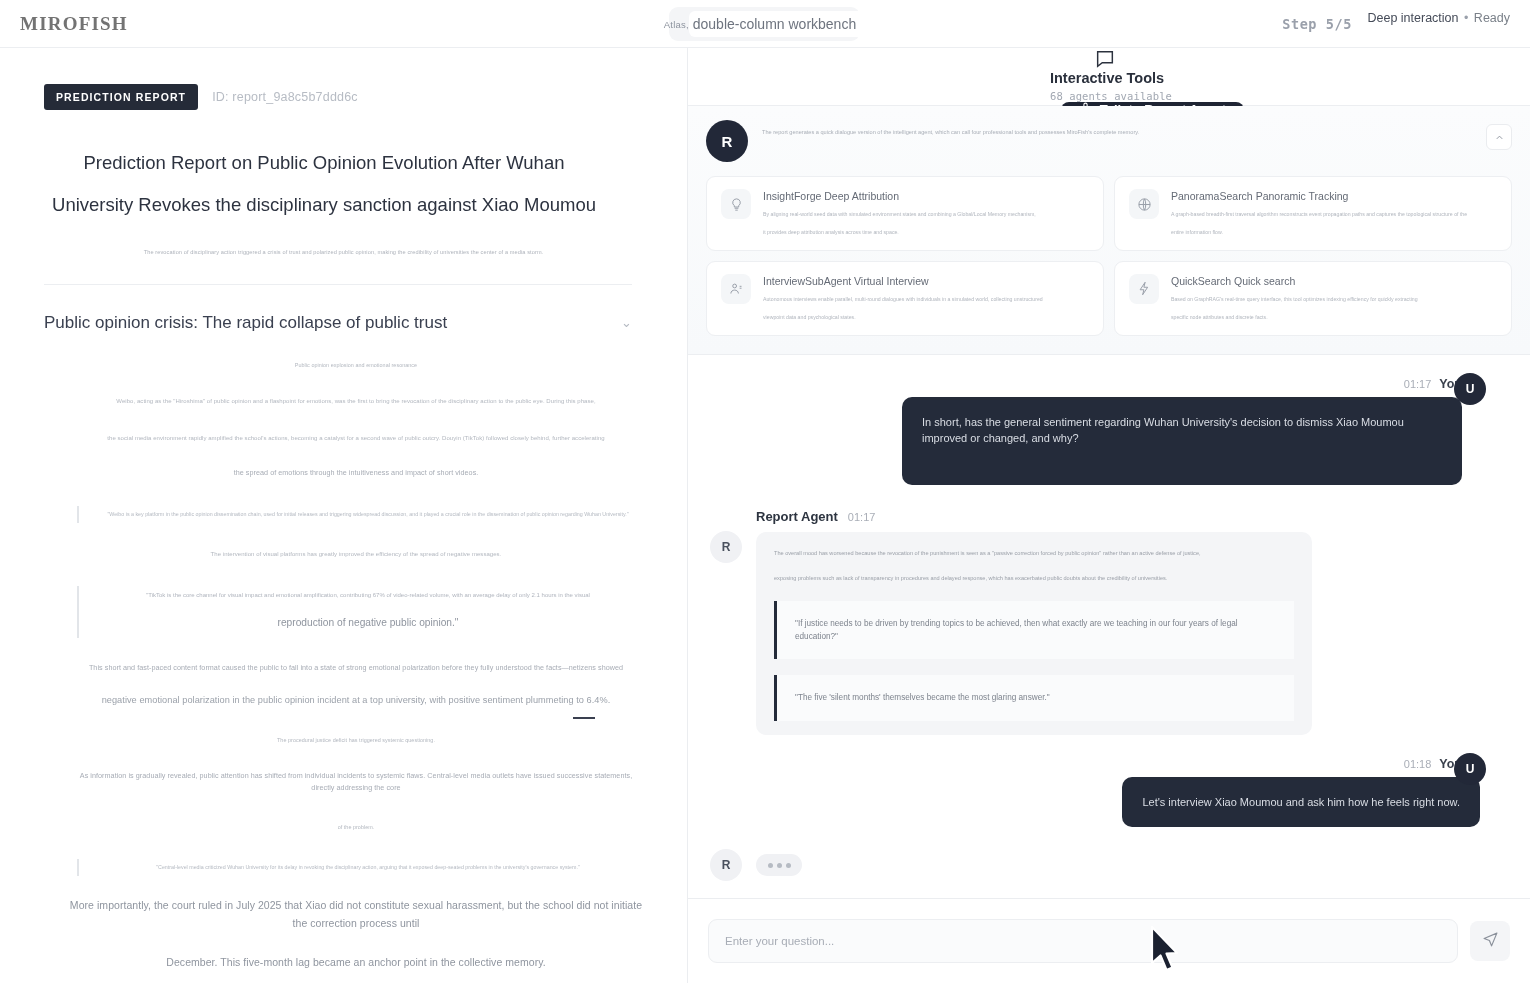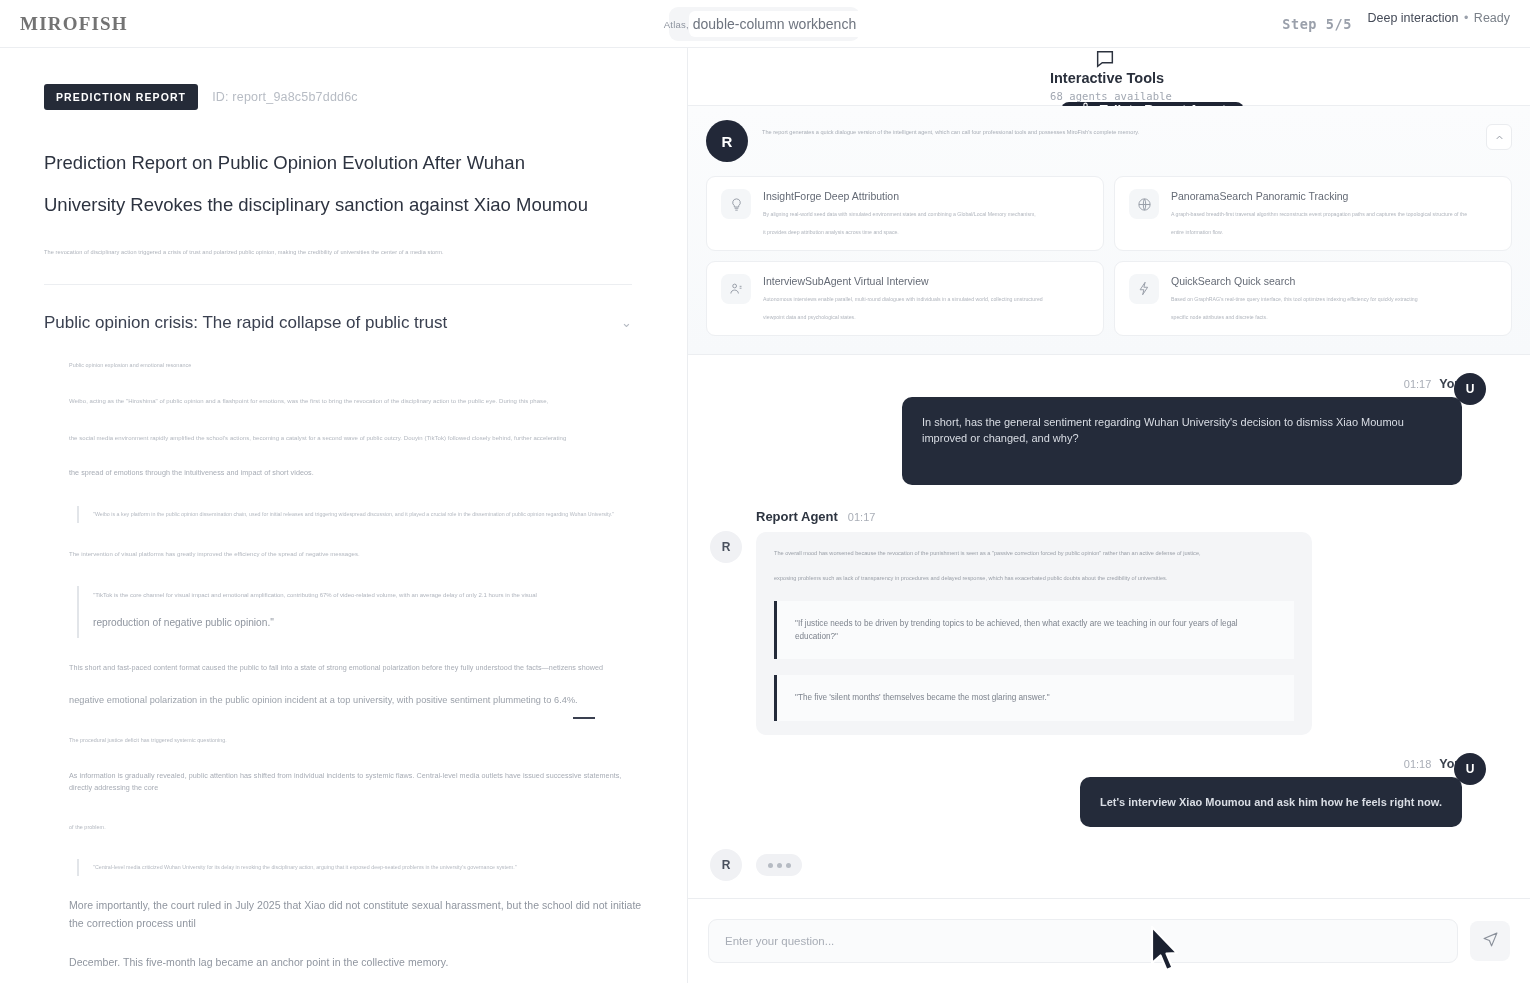--- a/index.html
+++ b/index.html
@@ -54,21 +54,21 @@
 
   
   .left-panel {
     position: absolute; left: 0; top: 48px;
     width: 688px; height: 935px;
     background: #ffffff;
     border-right: 1px solid #ebedf0;
     overflow: hidden;
     padding: 0;
   }
-  .doc-inner { padding: 36px 44px 0 44px; }
+  .doc-inner { padding: 36px 44px 0 44px; text-align: center; }
 
   .badge-row { display: flex; align-items: center; gap: 14px; }
   .badge {
     background: #252b38; color: #ffffff;
     font-size: 10.5px; font-weight: 700; letter-spacing: 1.1px;
     padding: 7px 12px; border-radius: 3px;
   }
   .doc-id {
     font-size: 12.5px; color: #b7bcc4; letter-spacing: 0.2px;
   }
@@ -499,21 +499,21 @@
         </div>
       </div>
     </div>
 
     <div class="msg-right" style="margin-top:22px; position:relative;">
       <div class="meta-right" style="padding-right:46px;">
         <span class="meta-time">01:18</span>
         <span class="meta-name">You</span>
       </div>
       <div class="avatar-u" style="top:-4px;">U</div>
-      <div class="bubble-user" style="margin-right:46px;font-weight:bold;">Let's interview Xiao Moumou and ask him how he feels right now.</div>
+      <div class="bubble-user" style="margin-right:28px;">Let's interview Xiao Moumou and ask him how he feels right now.</div>
     </div>
 
     <div class="msg-left" style="margin-top:22px; align-items:center;">
       <div class="avatar-r">R</div>
       <div class="typing">
           <i></i>
           <i></i>
           <i></i>
         </div>
     </div>

